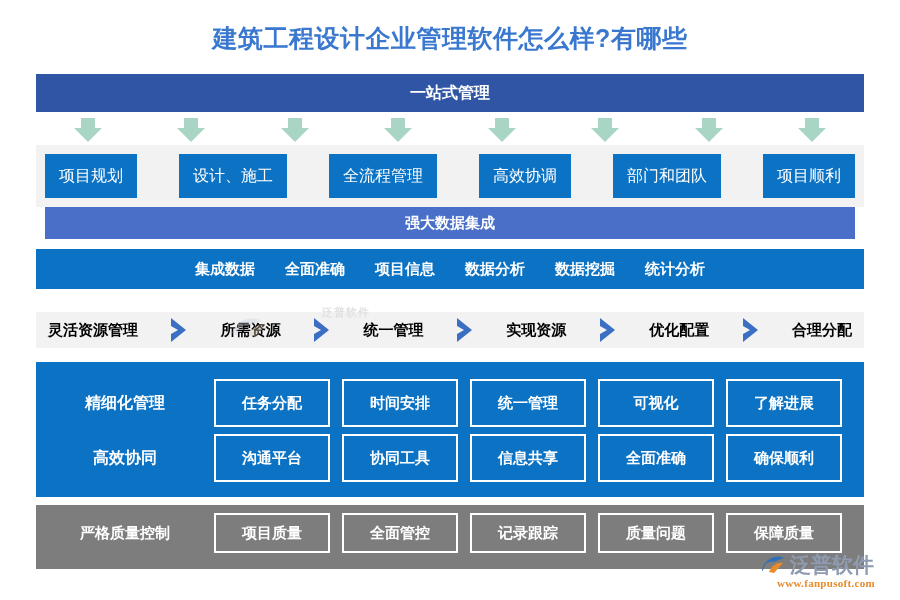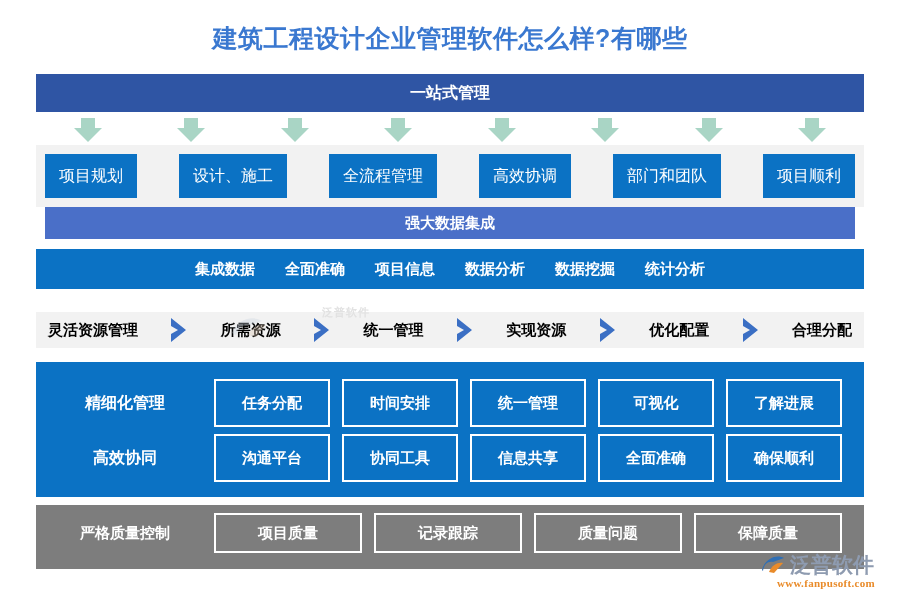--- a/index.html
+++ b/index.html
@@ -307,20 +307,21 @@
         <div class="cell">确保顺利</div>
       </div>
     </div>
   </div>
 
   <div class="panel-grey">
     <div class="prow prow-g">
       <div class="rowlabel">严格质量控制</div>
       <div class="cells">
         <div class="cell">项目质量</div>
+        <div class="cell">全面管控</div>
         <div class="cell">记录跟踪</div>
         <div class="cell">质量问题</div>
         <div class="cell">保障质量</div>
       </div>
     </div>
   </div>
 
   <div class="logo">
     <div class="logo-row">
       <span class="logo-mark">

